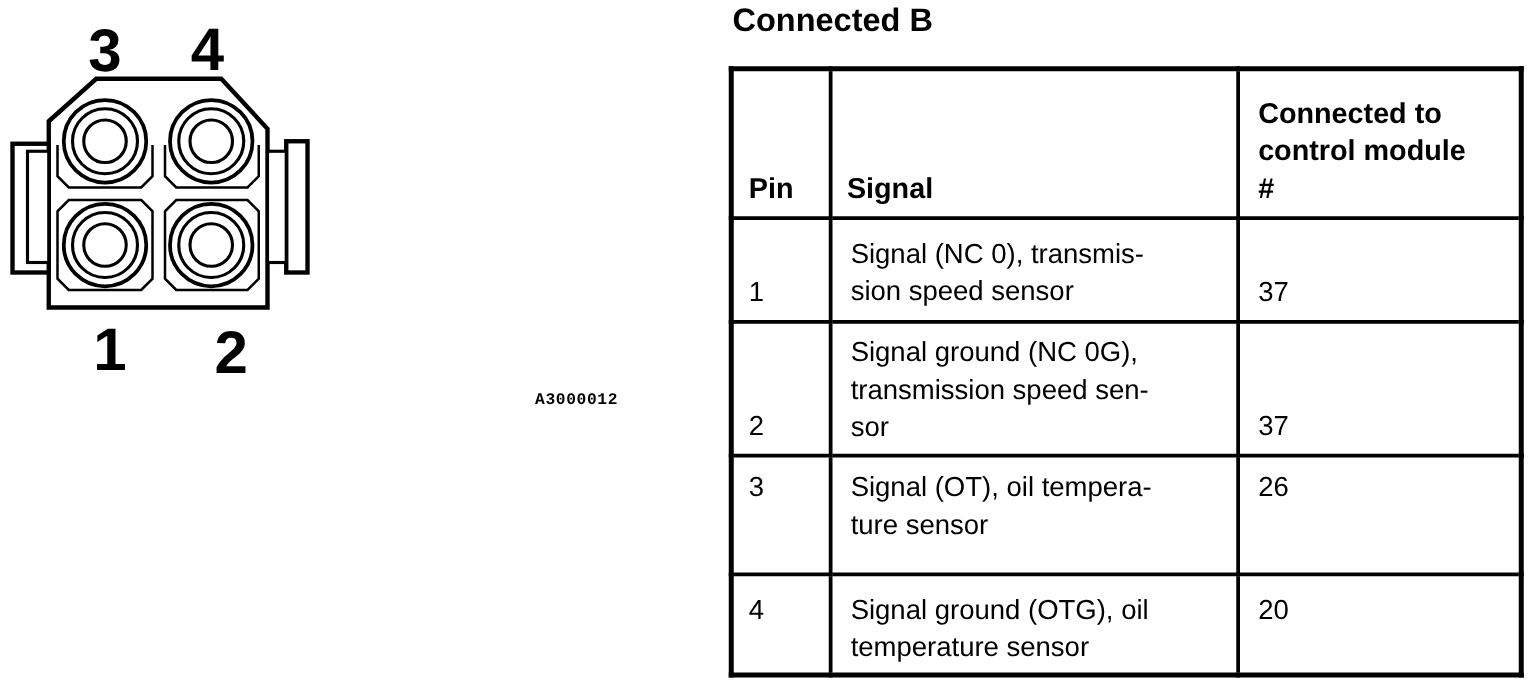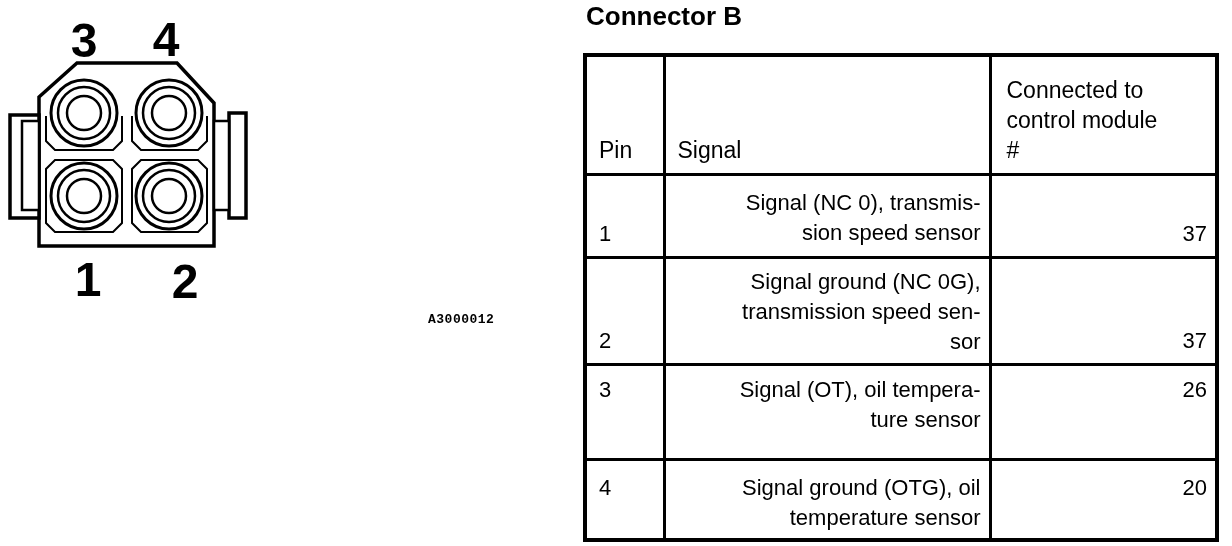--- a/index.html
+++ b/index.html
@@ -19,23 +19,23 @@
   table.pin-table{
     position:absolute;left:583px;top:53px;width:632px;
     border-collapse:collapse;table-layout:fixed;
     border:4px solid #000;
   }
   .pin-table th,.pin-table td{
     border:3px solid #000;text-align:left;
     font-size:22px;line-height:30px;white-space:pre-line;
     padding:0 8px 0 12px;
   }
-  .pin-table th{font-size:23px;font-weight:normal;vertical-align:bottom;padding-bottom:8px;}
+  .pin-table th{font-size:23px;font-weight:bold;vertical-align:bottom;padding-bottom:8px;}
   .pin-table th.module-h{padding-left:15px;}
-  .pin-table td.sig,.pin-table td.mod{padding-left:15px;text-align:right;}
+  .pin-table td.sig,.pin-table td.mod{padding-left:15px;}
   tr.hdr{height:119px;}
   tr.r1{height:83px;}
   tr.r2{height:107px;}
   tr.r3{height:95px;}
   tr.r4{height:81px;}
   td.vb{vertical-align:bottom;padding-bottom:7px;}
   td.vt{vertical-align:top;}
   tr.r1 td.sig{padding-top:12px;}
   tr.r2 td.sig{padding-top:8px;}
   tr.r3 td.vt{padding-top:9px;}
@@ -85,21 +85,21 @@
     </g>
 
     <text class="pinlbl" x="84" y="57" text-anchor="middle">3</text>
     <text class="pinlbl" x="166" y="56" text-anchor="middle">4</text>
     <text class="pinlbl" x="88" y="296" text-anchor="middle">1</text>
     <text class="pinlbl" x="185" y="298" text-anchor="middle">2</text>
   </svg>
 
   <div class="figure-code">A3000012</div>
 
-  <div class="table-title">Connector B</div>
+  <div class="table-title">Connected B</div>
 
   <table class="pin-table">
     <colgroup>
       <col style="width:79px">
       <col style="width:326px">
       <col style="width:227px">
     </colgroup>
     <tbody>
         <tr class="hdr">
       <th class="pin-h">Pin</th>

